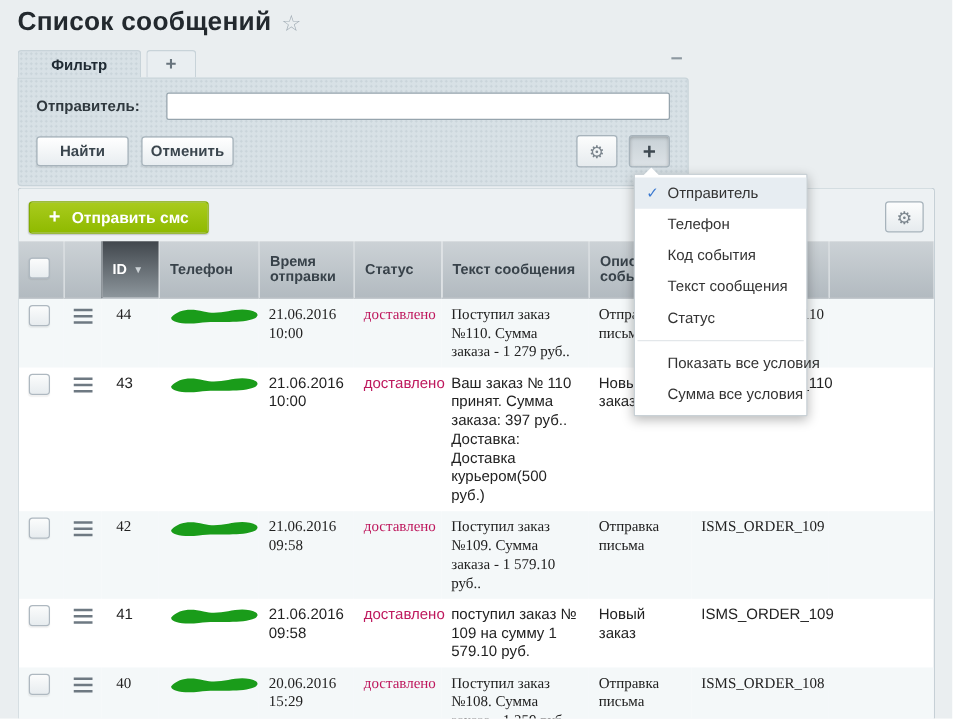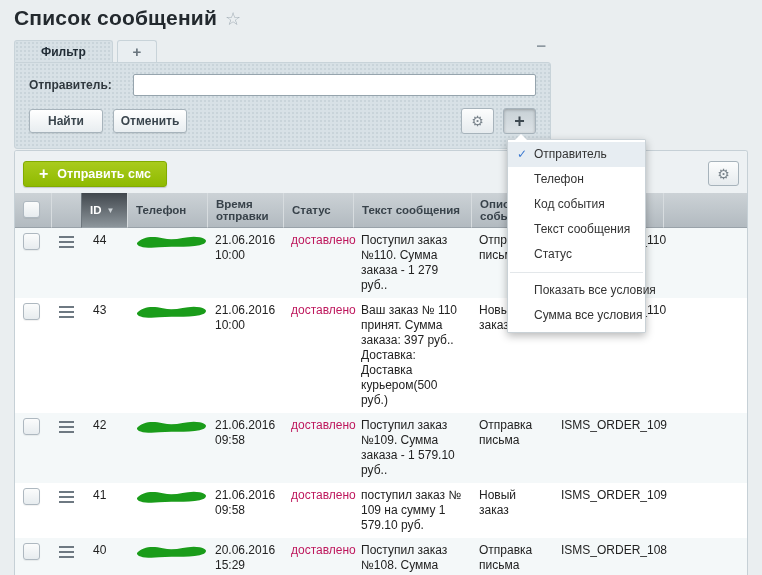--- a/index.html
+++ b/index.html
@@ -34,26 +34,26 @@
   .grid-panel{position:absolute;left:14px;top:150px;width:734px;height:425px;background:#fff;border:1px solid #c6d0d6;border-bottom:none;border-radius:3px 3px 0 0;overflow:hidden;box-sizing:border-box;}
   .grid-toolbar{height:42px;background:#edf1f3;display:flex;justify-content:space-between;align-items:flex-start;padding:10px 8px 0 8px;box-sizing:border-box;}
   .green-btn{height:26px;padding:0 15px;background:linear-gradient(#a9cb1d,#8fba00);border:1px solid #82ab00;border-radius:3px;color:#fff;font-family:inherit;font-weight:bold;font-size:12.5px;cursor:pointer;display:flex;align-items:center;gap:9px;box-shadow:0 1px 1px rgba(0,0,0,.18);}
   .green-btn .plus{font-size:16px;font-weight:bold;line-height:1;margin-top:-1px;}
   .grid-toolbar .icon-btn{width:31px;height:25px;}
 
   table{border-collapse:separate;border-spacing:0;table-layout:fixed;width:100%;font-size:12px;}
   col.c-check{width:36px;} col.c-menu{width:30px;} col.c-id{width:46px;} col.c-phone{width:80px;}
   col.c-time{width:76px;} col.c-status{width:70px;} col.c-text{width:118px;} col.c-desc{width:82px;}
   col.c-code{width:110px;} col.c-rest{width:auto;}
-  thead th{height:35px;background:linear-gradient(#ccd2d6,#b2bac0);border-bottom:1px solid #99a2a9;border-left:1px solid #d7dcdf;padding:3px 8px;text-align:left;font-size:11.5px;color:#38424a;vertical-align:middle;box-sizing:border-box;cursor:pointer;}
+  thead th{height:46px;background:linear-gradient(#ccd2d6,#b2bac0);border-bottom:1px solid #99a2a9;border-left:1px solid #d7dcdf;padding:3px 8px;text-align:left;font-size:11.5px;color:#38424a;vertical-align:middle;box-sizing:border-box;cursor:pointer;}
   thead th:first-child{border-left:none;}
   thead th.sorted{background:linear-gradient(#41474d,#8d969c);color:#fff;border-left-color:#6e777e;}
   .sort-arrow{font-size:8px;color:#ccd2d6;margin-left:5px;vertical-align:1px;}
   tbody td{padding:5px 8px;vertical-align:top;line-height:15px;color:#222;box-sizing:border-box;}
-  tbody tr.stripe{background:#f4f8f9;}
+  tbody tr.stripe{background:#f4f8f9;font-family:Liberation Serif, serif;}
   td.c-id{padding-left:12px;}
   td.c-status{color:#be185d;}
   td.c-time div{white-space:nowrap;}
   td.c-code{white-space:nowrap;}
 
   .checkbox{display:inline-block;width:15px;height:15px;border:1px solid #aeb8c0;border-radius:3px;background:linear-gradient(#fbfcfc,#e7ecef);box-shadow:0 1px 1px rgba(0,0,0,.06);cursor:pointer;}
   .hamburger{display:inline-block;margin-top:3px;cursor:pointer;}
   .hamburger i{display:block;width:15px;height:2px;background:#6e7982;margin:0 0 3px 0;}
   .scribble{display:inline-block;margin-top:1px;transform:rotate(-1.5deg);}
 

